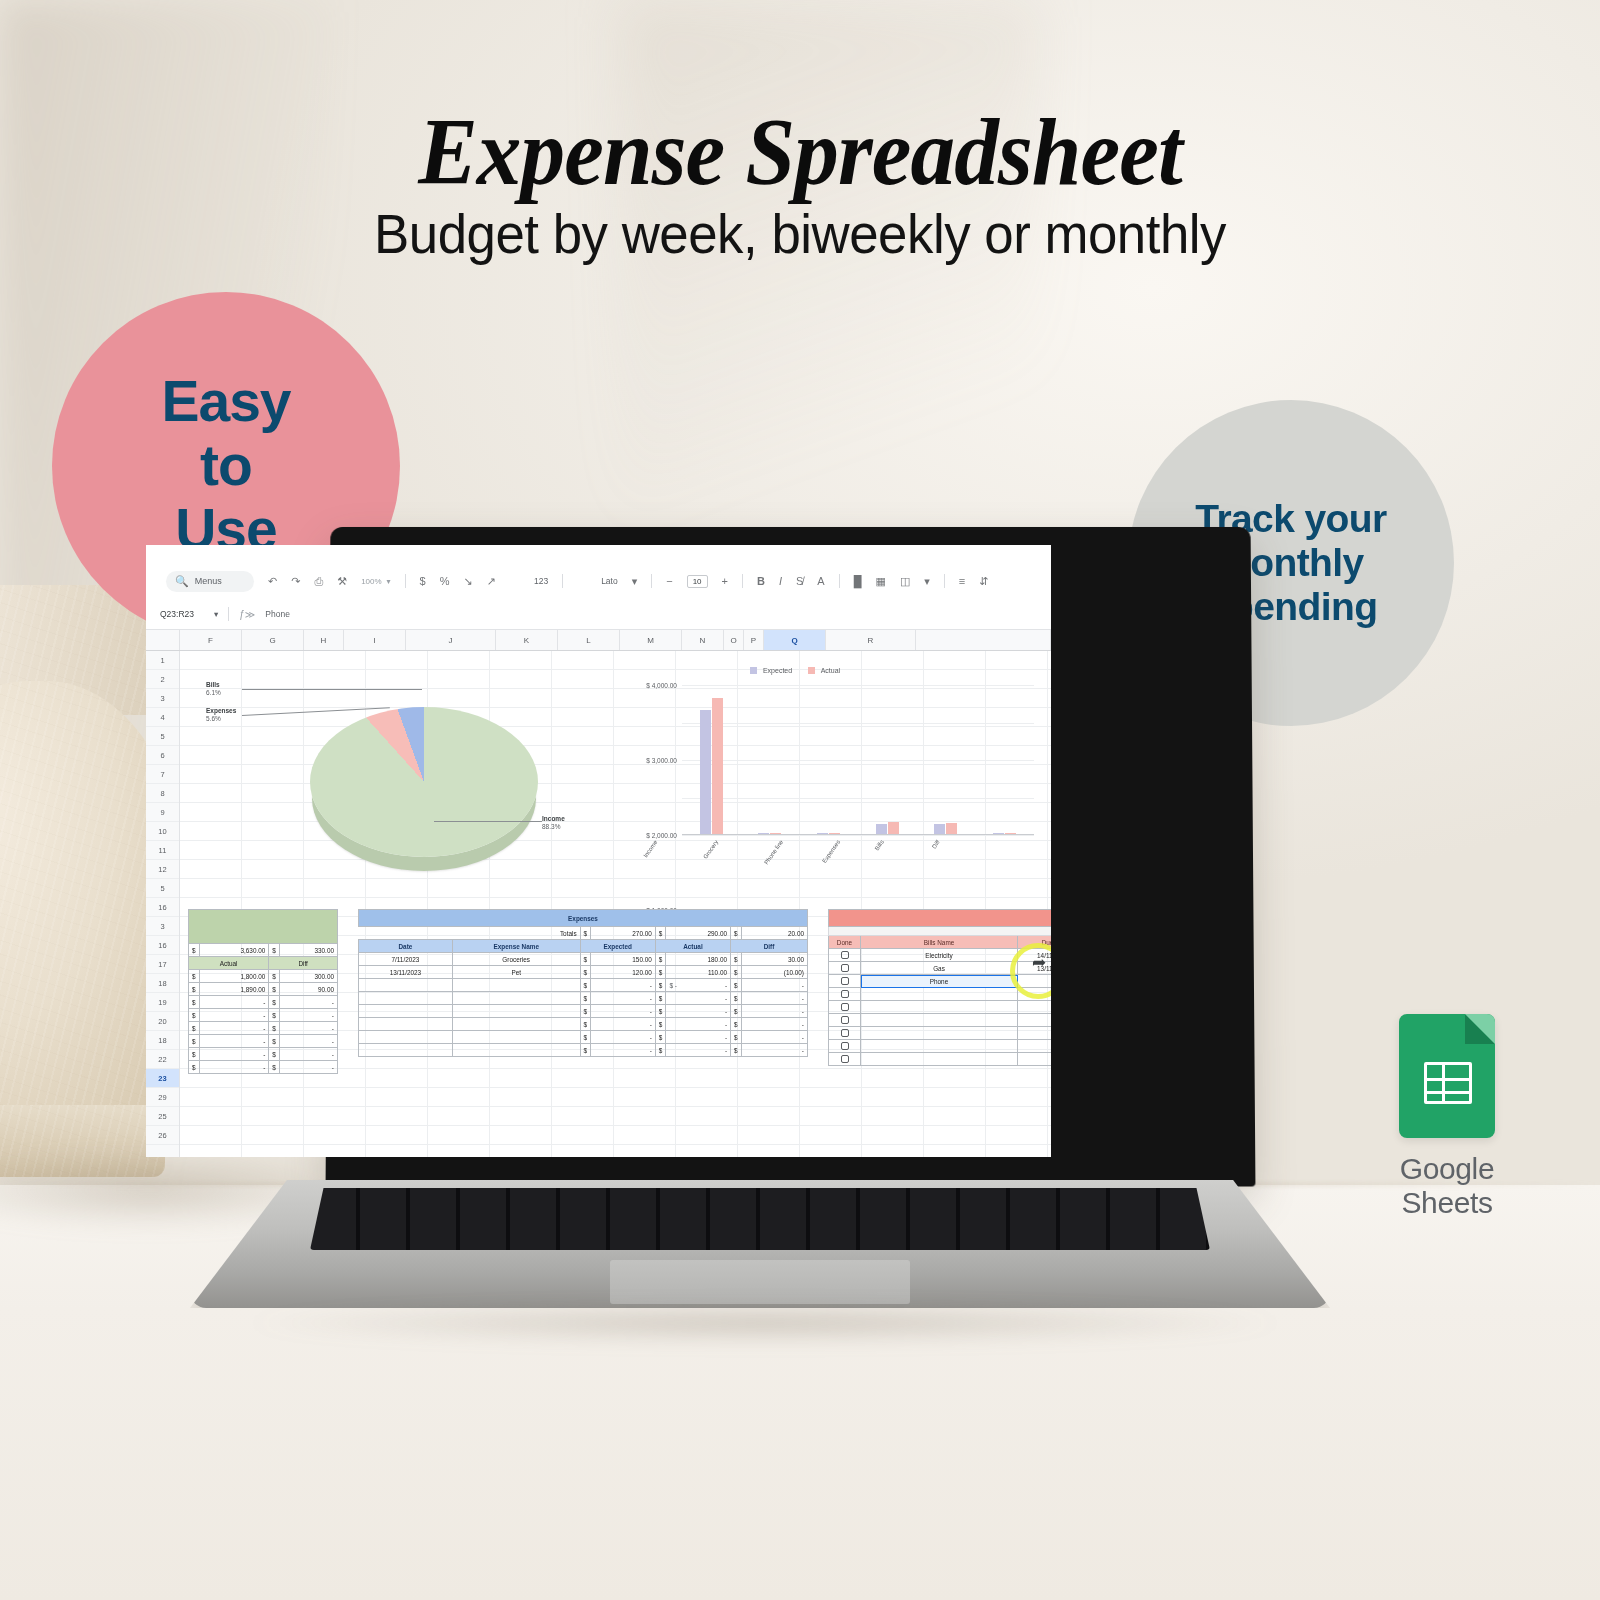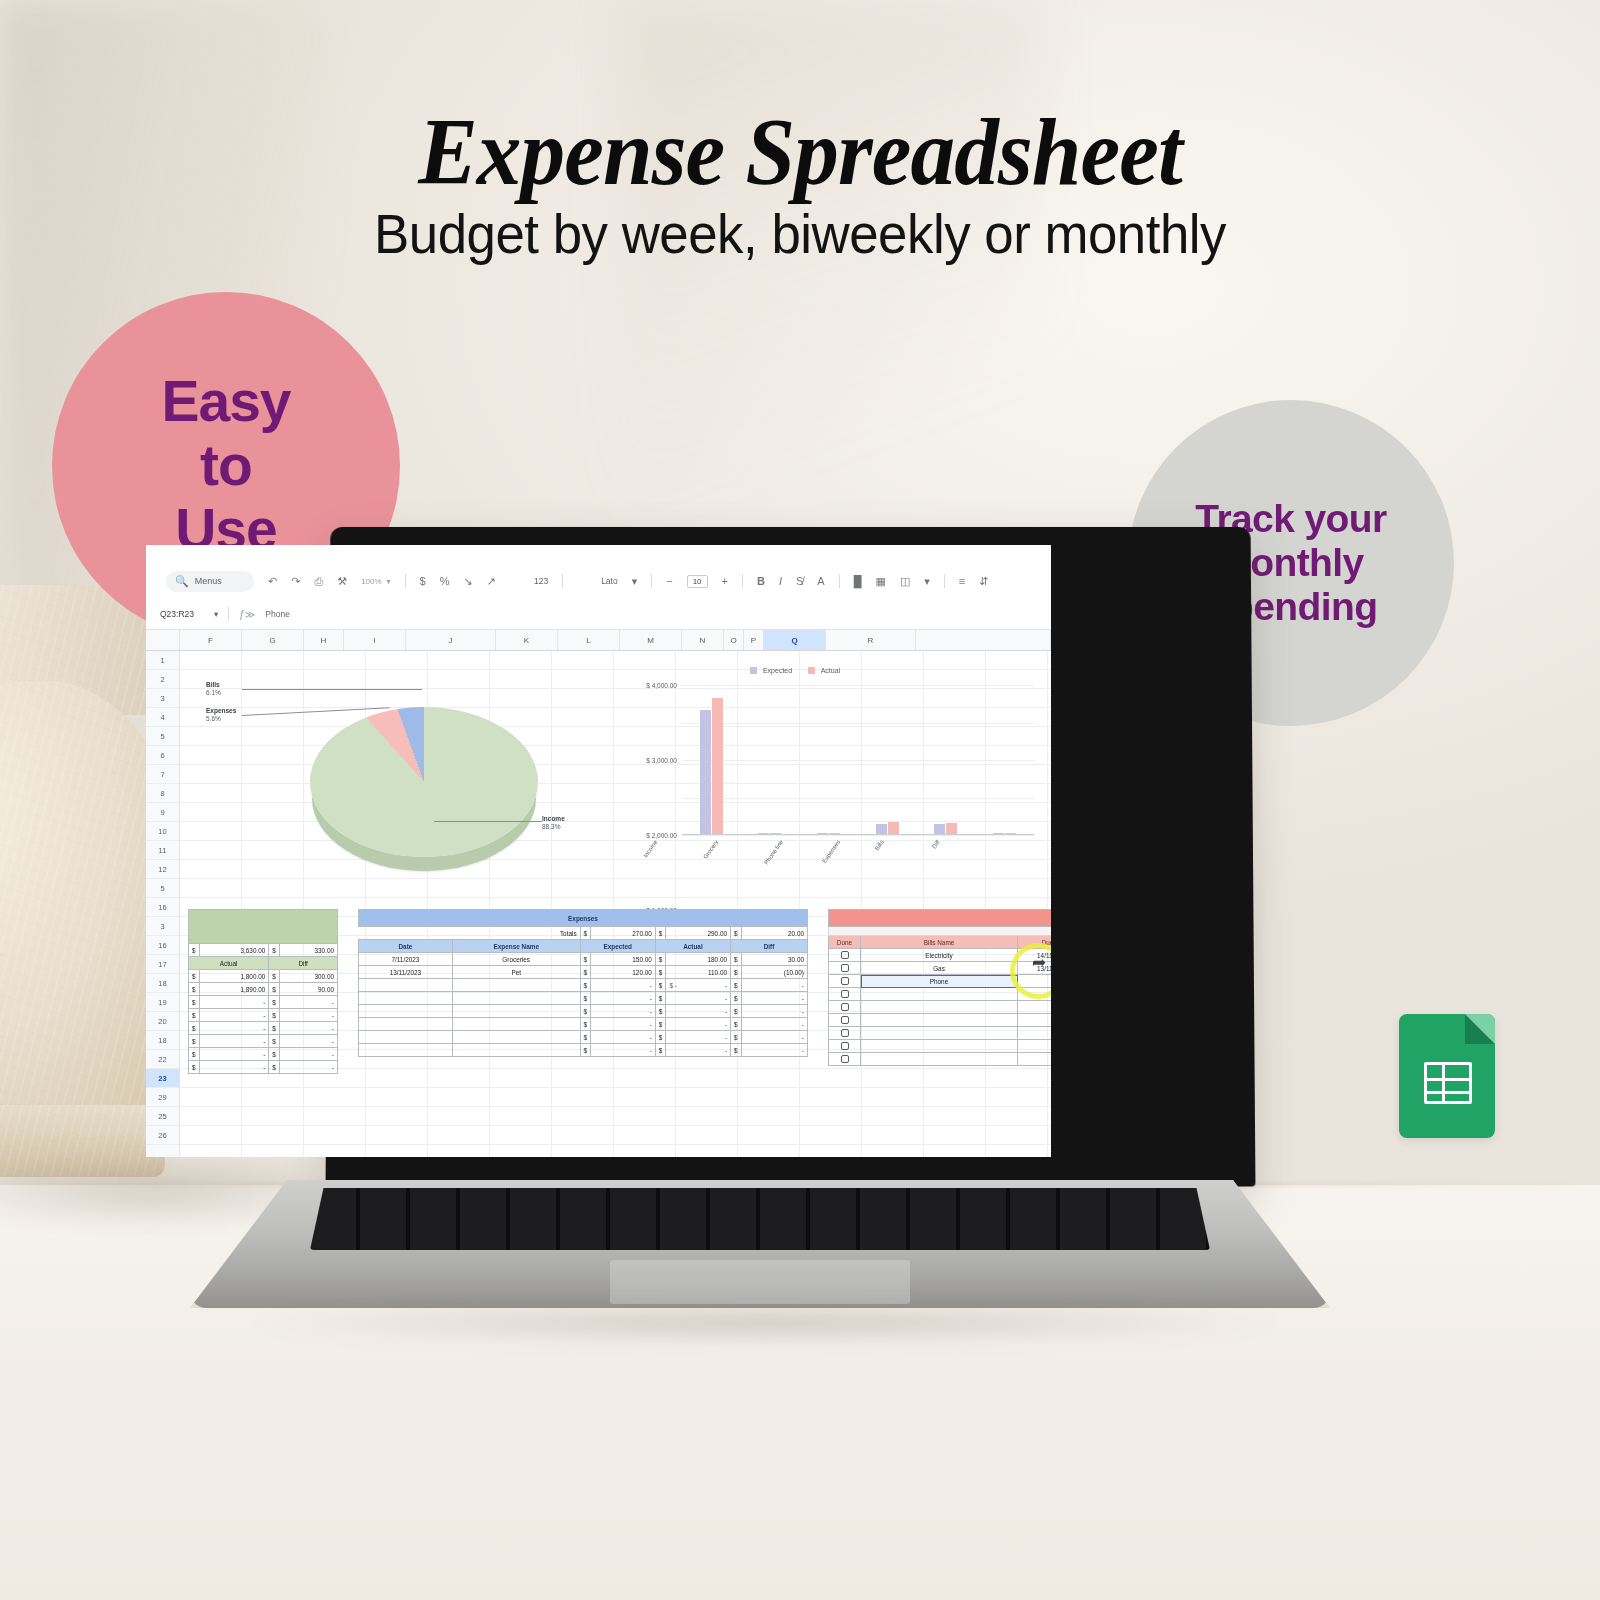--- a/index.html
+++ b/index.html
@@ -79,21 +79,21 @@
   .subtitle {
     position:absolute; left:0; right:0; top:202px; text-align:center;
     font-size: 55px; font-weight:400; color:#131313; letter-spacing:-.5px;
     transform: scaleX(.96);
   }
 
   
   .badge {
     position:absolute; border-radius:50%;
     display:flex; flex-direction:column; align-items:center; justify-content:center;
-    text-align:center; font-weight:800; color:#701a75; line-height:1.12;
+    text-align:center; font-weight:800; color:#0c4a6e; line-height:1.12;
   }
   .badge-pink {
     left:52px; top:292px; width:348px; height:348px;
     background:#e9929a; font-size:57px; letter-spacing:-1px;
   }
   .badge-gray {
     left:1128px; top:400px; width:326px; height:326px;
     background:#d4d5d1; font-size:39px; letter-spacing:-.6px;
   }
   .badge-gray span { display:block; }
@@ -740,13 +740,14 @@
   </div>
  </div>
 </div>
 
 <div class="gsheet">
   <div class="gs-doc">
     <div class="gs-fold2"></div>
     <div class="gs-fold"></div>
     <div class="gs-table"></div>
   </div>
+  <div class="gs-name">Google Sheets</div>
 </div>
 
 </body></html>

